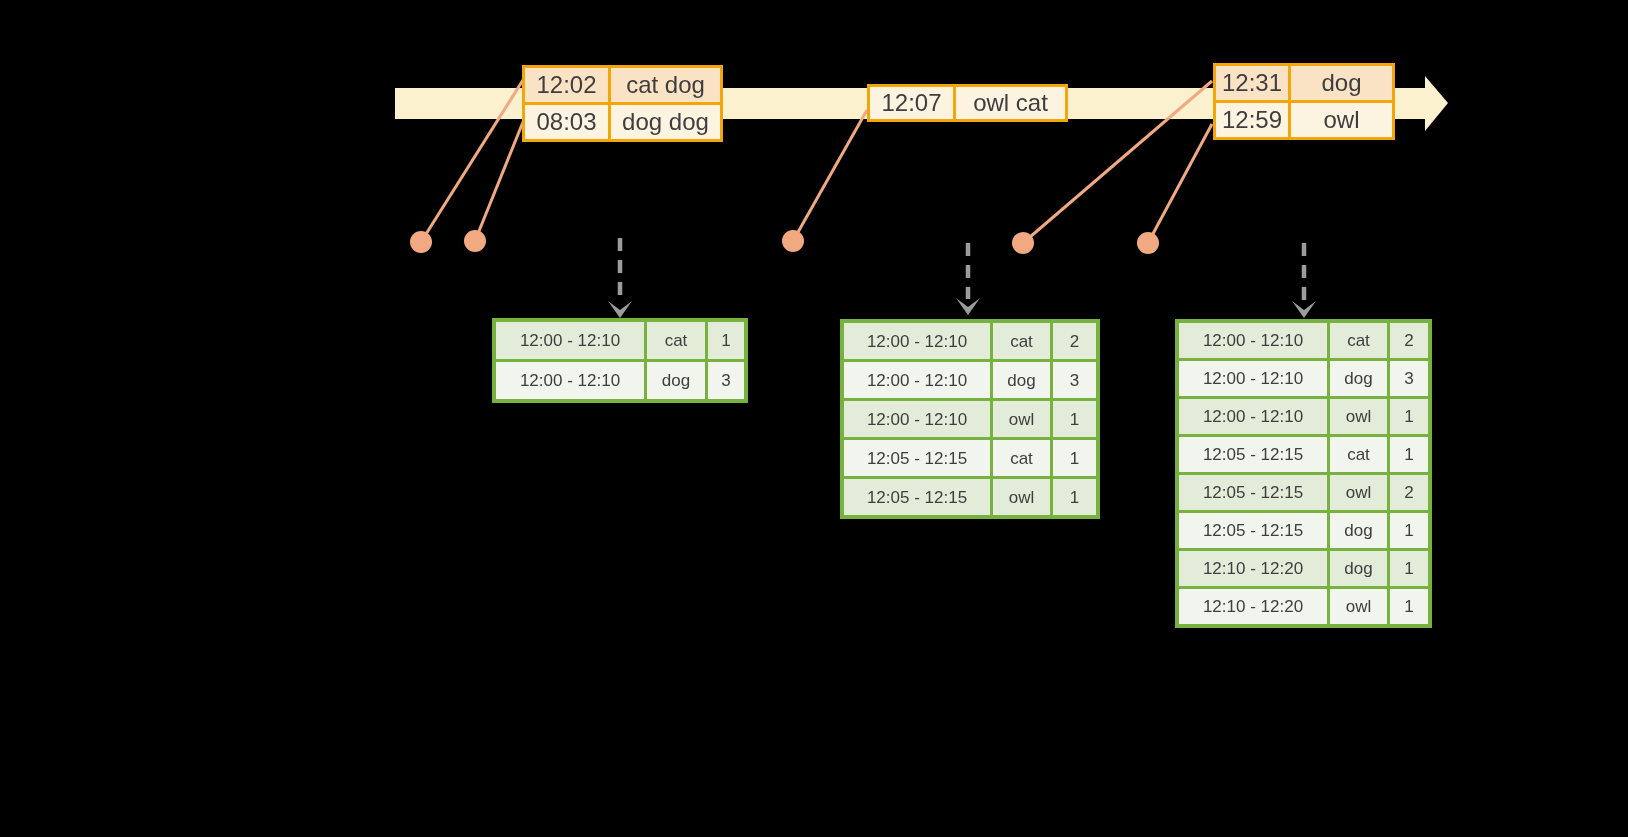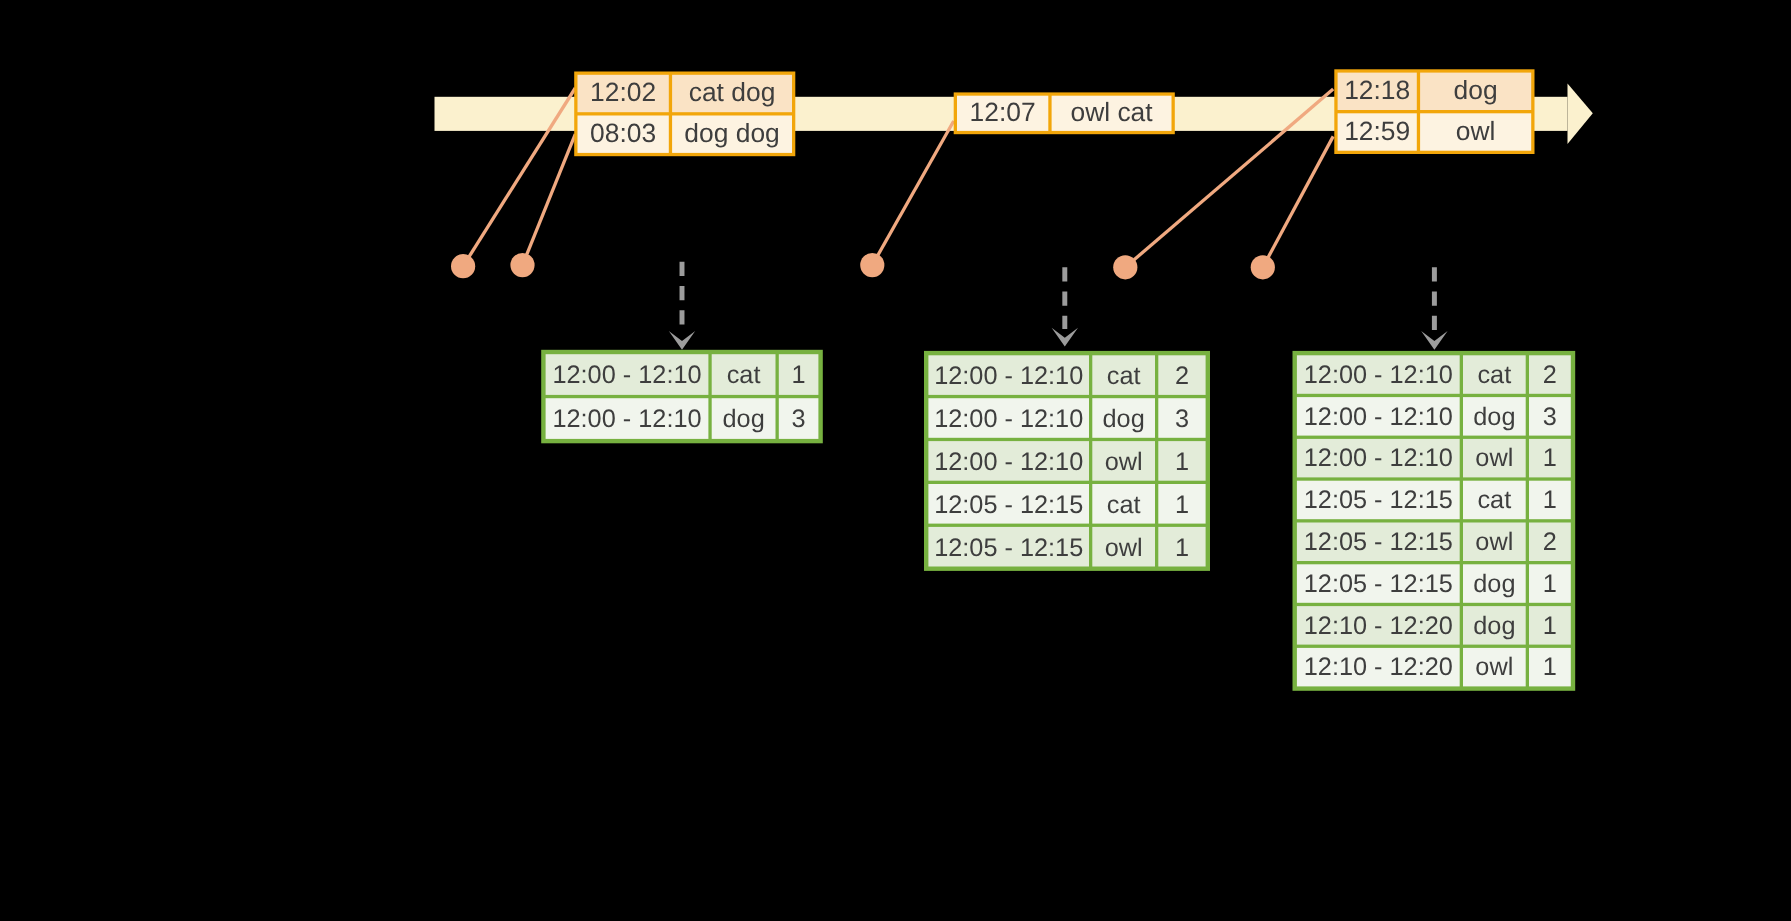--- a/index.html
+++ b/index.html
@@ -26,21 +26,21 @@
   .gtable{
     position:absolute;display:grid;box-sizing:border-box;
     background:var(--result-border);
     padding:4px;gap:3px;
   }
   .cell{
     display:flex;align-items:center;justify-content:center;
     line-height:1;white-space:nowrap;
   }
   .etable .cell{font-size:24px;}
-  .gtable .cell{font-size:23px;}
+  .gtable .cell{font-size:17px;}
   .tone-edark{background:var(--event-row-dark);}
   .tone-elight{background:var(--event-row-light);}
   .tone-gdark{background:var(--result-row-dark);}
   .tone-glight{background:var(--result-row-light);}
 </style>
 </head>
 <body>
 
 <div class="canvas">
 
@@ -82,21 +82,21 @@
         <div class="cell tone-edark">12:02</div>
         <div class="cell tone-edark">cat dog</div>
         <div class="cell tone-elight">08:03</div>
         <div class="cell tone-elight">dog dog</div>
       </div>
       <div class="etable" style="left: 867px; top: 84px; grid-template-columns: 83px 109px; grid-auto-rows: 32px;">
         <div class="cell tone-elight">12:07</div>
         <div class="cell tone-elight">owl cat</div>
       </div>
       <div class="etable" style="left: 1213px; top: 63px; grid-template-columns: 72px 101px; grid-auto-rows: 34px;">
-        <div class="cell tone-edark">12:18</div>
+        <div class="cell tone-edark">12:31</div>
         <div class="cell tone-edark">dog</div>
         <div class="cell tone-elight">12:59</div>
         <div class="cell tone-elight">owl</div>
       </div>
       <div class="gtable" style="left: 492px; top: 318px; grid-template-columns: 148px 58px 36px; grid-auto-rows: 37px;">
         <div class="cell tone-gdark">12:00 - 12:10</div>
         <div class="cell tone-gdark">cat</div>
         <div class="cell tone-gdark">1</div>
         <div class="cell tone-glight">12:00 - 12:10</div>
         <div class="cell tone-glight">dog</div>

